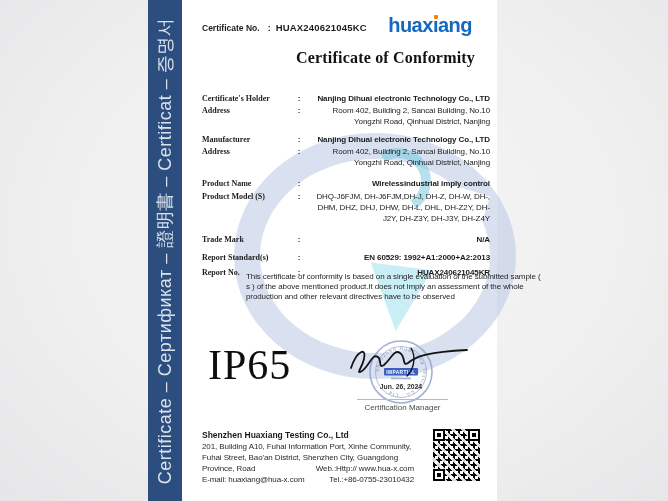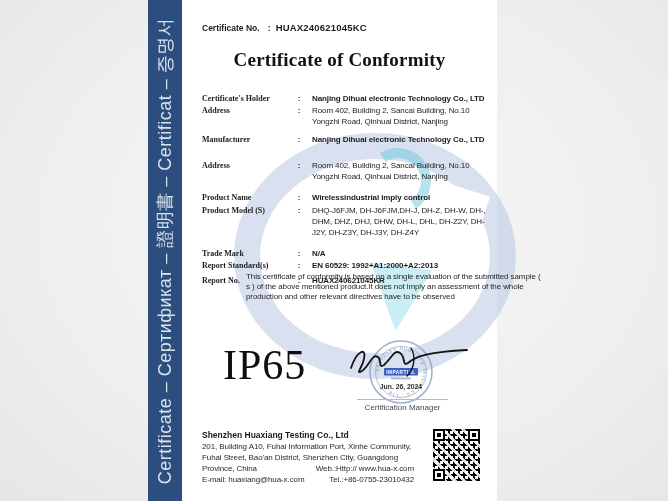--- a/index.html
+++ b/index.html
@@ -25,34 +25,34 @@
   
   .certno-row{position:absolute;left:20px;top:22px;display:flex;align-items:baseline;}
   .certno-label{font-family:Liberation Sans, sans-serif;font-weight:bold;font-size:8.5px;color:#1c1c1c;}
   .certno-colon{margin:0 5px 0 8px;font-weight:bold;font-size:9px;color:#1c1c1c;}
   .certno-colon::before{content:":";}
   .certno-value{font-weight:bold;font-size:9.5px;color:#1c1c1c;letter-spacing:.2px;}
   .logo{position:absolute;right:25px;top:14px;font-weight:bold;font-size:20px;color:#1568c0;letter-spacing:-.5px;}
   .logo .idot{position:relative;display:inline-block;}
   .logo .dot{position:absolute;left:1px;top:1px;width:4px;height:4px;background:#f08300;border-radius:1px;}
   .title{position:absolute;left:0;top:49px;width:100%;text-align:center;
-    font-family:"Liberation Serif",serif;font-weight:bold;font-size:19px;color:#121212;letter-spacing:.2px;}
+    font-family:"Liberation Serif",serif;font-weight:bold;font-size:16px;color:#121212;letter-spacing:.2px;padding-left:46px;}
   
   .rows{position:absolute;left:20px;top:93px;width:288px;}
   .row{display:flex;align-items:flex-start;line-height:11px;gap:8px;}
   .row .lab{flex:0 0 84px;font-family:"Liberation Serif",serif;font-weight:bold;font-size:8px;color:#1c1c1c;}
   .row .col{flex:0 0 10px;font-weight:bold;font-size:8px;color:#1c1c1c;text-align:center;}
   .row .col::before{content:":";}
-  .row .val{flex:1;font-size:8px;color:#222;letter-spacing:-.1px;}
+  .row .val{flex:1;font-size:8px;color:#222;letter-spacing:-.1px;text-align:right;}
   .row .val.b{font-weight:bold;color:#1a1a1a;}
-  .r0{margin-bottom:1px}.r1{margin-bottom:7px}.r2{margin-bottom:15px}.r3{margin-bottom:10px}
-  .r4{margin-bottom:2px}.r5{margin-bottom:10px}.r6{margin-bottom:1px}.r7{margin-bottom:4px}
+  .r0{margin-bottom:1px}.r1{margin-bottom:7px}.r2{margin-bottom:1px}.r3{margin-bottom:10px}
+  .r4{margin-bottom:2px}.r5{margin-bottom:10px}.r6{margin-bottom:7px}.r7{margin-bottom:4px}
   .statement{position:absolute;left:20px;top:272px;width:296px;font-size:8px;line-height:10px;color:#262626;letter-spacing:-.1px;margin-left:44px;}
   
-  .rating{position:absolute;left:41px;top:341px;font-family:"Liberation Serif",serif;font-size:42px;color:#0e0e0e;letter-spacing:1px;}
+  .rating{position:absolute;left:26px;top:341px;font-family:"Liberation Serif",serif;font-size:42px;color:#0e0e0e;letter-spacing:1px;}
   .stamp{position:absolute;left:159px;top:338px;width:130px;height:72px;}
   .sig-line{position:absolute;left:175px;top:399px;width:91px;border-top:1px solid #b9b9b9;}
   .sig-title{position:absolute;left:163px;top:403px;width:115px;text-align:center;font-size:8px;color:#4a4a4a;}
   
   .footer{position:absolute;left:20px;top:430px;width:288px;display:flex;}
   .f-text{width:212px;}
   .f-company{font-weight:bold;font-size:8.5px;color:#1a1a1a;line-height:11px;}
   .f-line{display:flex;justify-content:space-between;font-size:8px;color:#2a2a2a;line-height:11px;letter-spacing:-.1px;}
   .qr{position:absolute;left:231px;top:-1px;width:47px;height:52px;background:
       repeating-linear-gradient(45deg, rgba(255,255,255,.85) 0 3px, rgba(255,255,255,0) 3px 7px),
@@ -79,20 +79,23 @@
       <div class="wm-tri"></div>
     </div>
 
     <div class="content">
       <div class="certno-row">
         <span class="certno-label">Certificate No.</span>
         <span class="certno-colon"></span>
         <span class="certno-value">HUAX240621045KC</span>
       </div>
 
+      <div class="logo">
+        <span>huax</span><span class="idot"><span>ı</span><i class="dot"></i></span><span>ang</span>
+      </div>
 
       <div class="title">Certificate of Conformity</div>
 
       <div class="rows">
         <div class="row r0">
           <span class="lab">Certificate's Holder</span>
             <span class="col"></span>
             <span class="val b">Nanjing Dihuai electronic Technology Co., LTD</span>
         </div>
         <div class="row r1">
@@ -165,21 +168,21 @@
           <div class="f-company">Shenzhen Huaxiang Testing Co., Ltd</div>
           <div class="f-line">
             <span>201, Building A10, Fuhai Information Port, Xinhe Community,</span>
               <span></span>
           </div>
           <div class="f-line">
             <span>Fuhai Street, Bao'an District, Shenzhen City, Guangdong</span>
               <span></span>
           </div>
           <div class="f-line">
-            <span>Province, China</span>
+            <span>Province, Road</span>
               <span>Web.:Http:// www.hua-x.com</span>
           </div>
           <div class="f-line">
             <span>E-mail: huaxiang@hua-x.com</span>
               <span>Tel.:+86-0755-23010432</span>
           </div>
         </div>
         <div class="qr">
           <div class="f tl"></div>
           <div class="f tr"></div>

